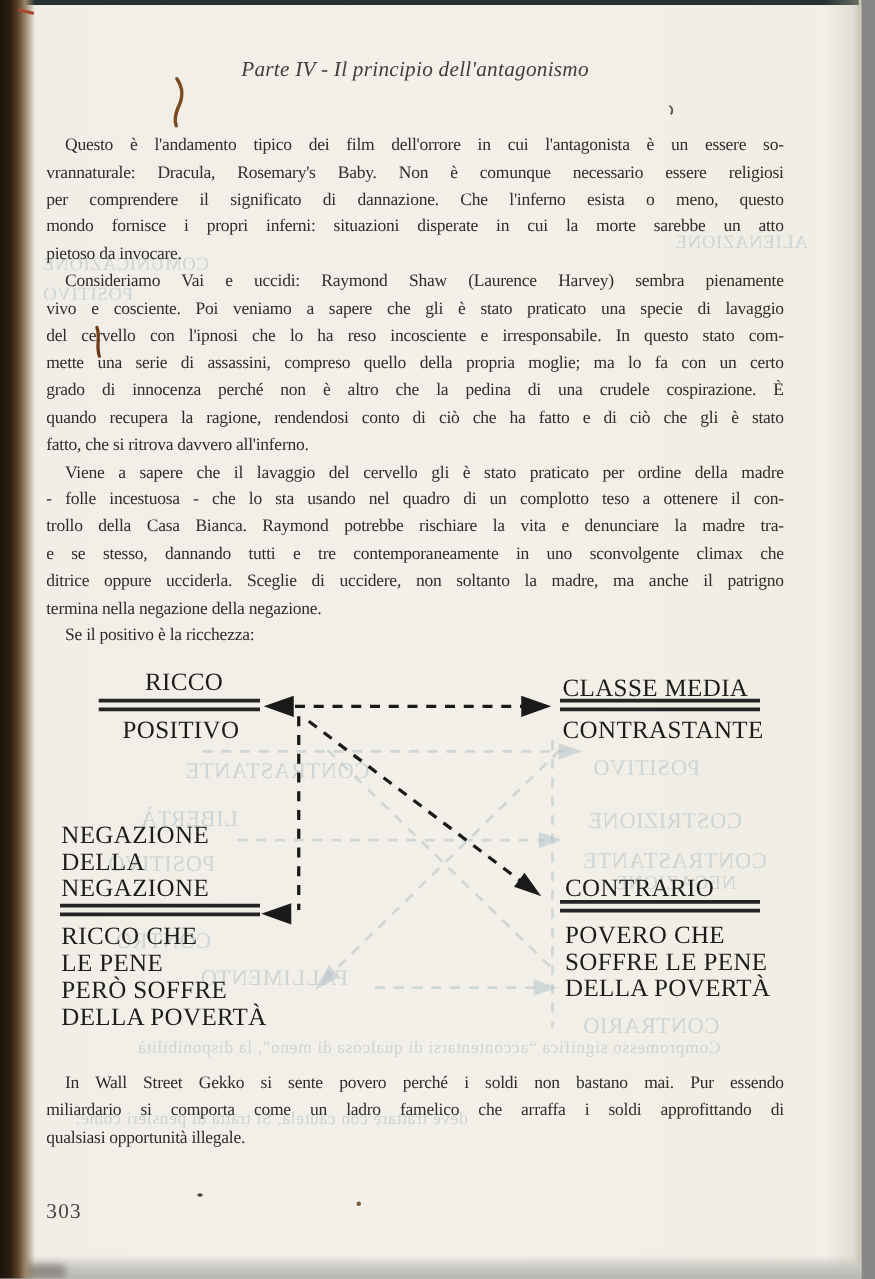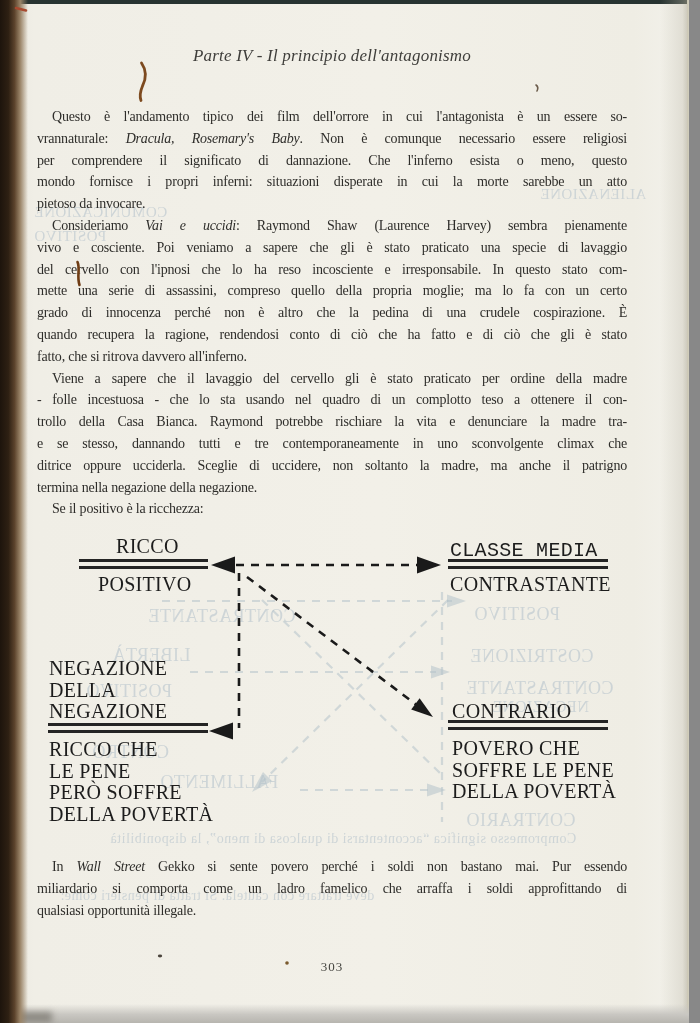--- a/index.html
+++ b/index.html
@@ -17,32 +17,32 @@
   .page-edge-line{position:absolute;left:687px;top:0;width:5px;height:1023px;
     background:linear-gradient(to right,#cbc7b4,#dcd9cb);}
   .outer-margin{position:absolute;left:692px;top:0;width:8px;height:1023px;background:#f7f6f2;}
   .bottom-band{position:absolute;left:0;top:1004px;width:700px;height:19px;
     background:linear-gradient(to bottom,rgba(199,197,192,0) 0%,#c9c7c2 55%,#b7b5af 100%);}
   .bottom-smudge{position:absolute;left:0;top:1012px;width:52px;height:11px;background:#8e8b84;filter:blur(3px);}
 
   
   .running-head{position:absolute;left:37px;top:46px;width:590px;text-align:center;
     font-style:italic;font-size:17px;color:#3f3e3b;letter-spacing:.2px;}
-  .page-num{position:absolute;left:37px;top:959px;width:590px;text-align:center;
-    font-size:13px;color:#44443f;letter-spacing:1px;}
+  .page-num{position:absolute;left:37px;top:959px;width:590px;text-align:left;
+    font-size:17px;color:#44443f;letter-spacing:1px;}
 
   
   .bodycol{position:absolute;left:37px;width:590px;color:#2e2d2a;font-size:14px;letter-spacing:-0.2px;}
   #body-top{top:106px;}
   #body-bottom{top:856px;}
   .tline{height:21.8px;line-height:21.8px;overflow:hidden;text-align:left;}
   .tline.j{text-align:justify;}
   .tline.j::after{content:"";display:inline-block;width:100%;height:0;}
   .tline.ind{padding-left:15px;}
-  .it{font-style:italic;}
+  .it{}
 
   
   .dlabel{position:absolute;font-size:20px;color:#1c1c1c;letter-spacing:.3px;white-space:nowrap;line-height:22px;}
   .dstack{position:absolute;font-size:20px;color:#1c1c1c;letter-spacing:.3px;white-space:nowrap;}
   .dstack .dline{height:21.5px;line-height:21.5px;}
   .drule{position:absolute;height:10px;border-top:3px solid #242424;border-bottom:3px solid #242424;box-sizing:border-box;}
 
   
   .bleed{position:absolute;color:#b7c4cd;opacity:.6;transform:scaleX(-1);white-space:nowrap;
     font-family:"Liberation Serif","DejaVu Serif",serif;letter-spacing:.5px;}
@@ -113,21 +113,21 @@
       </div>
       <div>
         <div class="tline ind"><span>Se il positivo è la ricchezza:</span></div>
       </div>
     </div>
 
   <div class="dlabel" style="left:116px;top:535px;">RICCO</div>
   <div class="drule" style="left:79px;top:559px;width:129px;"></div>
   <div class="dlabel" style="left:98px;top:573px;">POSITIVO</div>
 
-  <div class="dlabel" style="left:450px;top:540px;font-family:Liberation Mono, monospace;">CLASSE MEDIA</div>
+  <div class="dlabel" style="left:450px;top:540px;">CLASSE MEDIA</div>
   <div class="drule" style="left:448px;top:559px;width:160px;"></div>
   <div class="dlabel" style="left:450px;top:573px;">CONTRASTANTE</div>
 
   <div class="dstack" style="left:49px;top:658px;">
     <div class="dline">NEGAZIONE</div>
     <div class="dline">DELLA</div>
     <div class="dline">NEGAZIONE</div>
   </div>
   <div class="drule" style="left:48px;top:723px;width:160px;"></div>
   <div class="dstack" style="left:49px;top:739px;">

